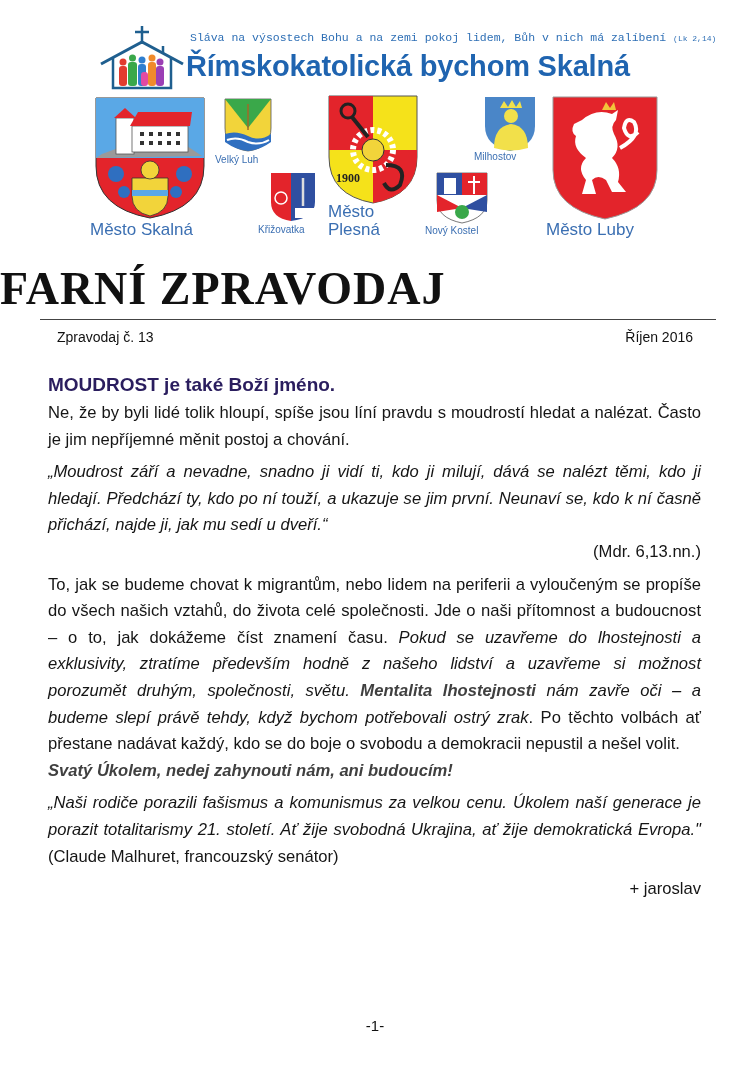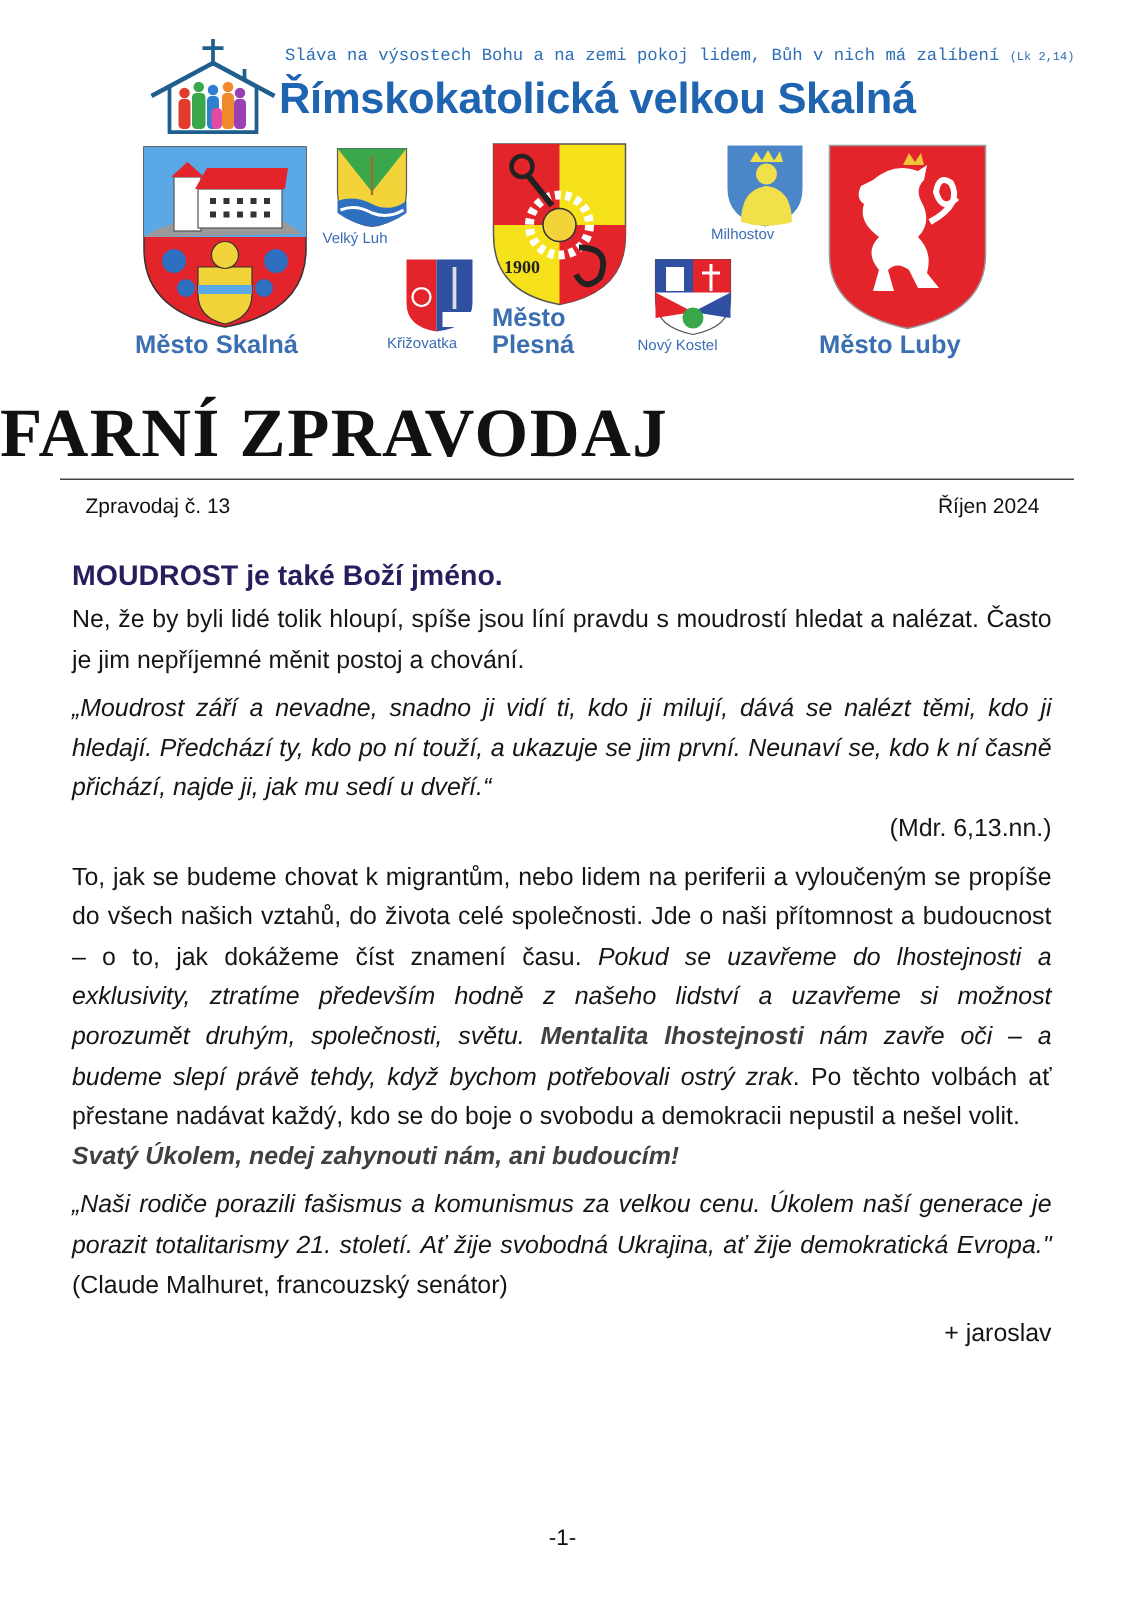--- a/index.html
+++ b/index.html
@@ -5,21 +5,21 @@
   html, body { margin:0; padding:0; background:#ffffff; }
   body { width:750px; height:1065px; position:relative; overflow:hidden; font-family:"Liberation Sans", sans-serif; color:#111; }
   .abs { position:absolute; }
 
   
   .motto { left:190px; top:31px; font-size:11.5px; color:#2e6fb5; white-space:nowrap;font-family:Liberation Mono, monospace; }
   .motto small { font-size:8px; }
   .parish { left:186px; top:50px; font-size:29px; font-weight:bold; color:#1f64b0; white-space:nowrap; letter-spacing:-0.2px; }
 
   .town-label { color:#3b6fb2; white-space:nowrap; line-height:1.05; }
-  .lbl-lg { font-size:17px;font-weight:bold; }
+  .lbl-lg { font-size:17px; }
   .lbl-sm { font-size:10px; }
 
   
   .title { left:0; width:750px; top:262px; text-align:left; font-family:"Liberation Serif", serif; font-weight:bold; font-size:46px; letter-spacing:1px; color:#111; }
   .rule { left:40px; width:676px; top:319px; height:1px; background:#444; }
   .issue { left:57px; top:329px; font-size:14px; }
   .date { right:57px; top:329px; font-size:14px; }
 
   
   .body { left:48px; width:653px; top:372px; font-family:"Liberation Sans Narrow","Liberation Sans", sans-serif; font-size:16.6px; line-height:26.6px; color:#151515; }
@@ -52,21 +52,21 @@
     <circle cx="45" cy="36" r="3.5" fill="#2f7fd0"></circle>
     <circle cx="55" cy="34" r="3.5" fill="#f08a2c"></circle>
     <circle cx="63" cy="38" r="3.5" fill="#9b3fb5"></circle>
   </svg>
 </div>
 
 <div class="abs motto">
   <span>Sláva na výsostech Bohu a na zemi pokoj lidem, Bůh v nich má zalíbení</span>
   <small>(Lk 2,14)</small>
 </div>
-<div class="abs parish">Římskokatolická velkou Skalná</div>
+<div class="abs parish">Římskokatolická bychom Skalná</div>
 
 <div class="abs" style="left:94px; top:96px; width:112px; height:124px;">
   <svg width="112" height="124" viewBox="0 0 112 124">
     <path d="M2,2 H110 V70 Q110,112 56,122 Q2,112 2,70 Z" fill="#e3242b" stroke="#333" stroke-width="1"></path>
     <path d="M2,2 H110 V62 H2 Z" fill="#5aa8e6"></path>
     <path d="M8,58 L30,50 L60,54 L90,48 L108,60 L2,62 Z" fill="#9a9a9a"></path>
     <rect x="22" y="22" width="18" height="36" fill="#fff" stroke="#555" stroke-width="0.8"></rect>
     <polygon points="20,22 31,12 42,22" fill="#e3242b"></polygon>
     <rect x="38" y="30" width="56" height="26" fill="#fff" stroke="#555" stroke-width="0.8"></rect>
     <polygon points="36,30 44,16 98,16 96,30" fill="#e3242b"></polygon>
@@ -164,21 +164,21 @@
     <path d="M30,24 Q44,12 60,18 L66,14 L64,24 Q58,30 62,38 Q70,52 60,62 Q70,72 66,86 L74,96 L60,96 L54,84 Q46,78 40,84 L44,98 L30,98 L34,84 Q24,72 34,62 Q20,52 24,40 Q18,36 22,28 Z" fill="#fff"></path>
     <path d="M68,52 Q90,40 82,26 Q74,20 72,32 Q76,46 86,36" fill="none" stroke="#fff" stroke-width="4"></path>
     <polygon points="50,14 54,6 58,12 62,6 64,14" fill="#f2c43a"></polygon>
   </svg>
 </div>
 <div class="abs town-label lbl-lg" style="left:546px; top:221px; width:118px;">Město Luby</div>
 
 <div class="abs title">FARNÍ ZPRAVODAJ</div>
 <div class="abs rule"></div>
 <div class="abs issue">Zpravodaj č. 13</div>
-<div class="abs date">Říjen 2024</div>
+<div class="abs date">Říjen 2016</div>
 
 <div class="abs body">
   <p class="h1">MOUDROST je také Boží jméno.</p>
   <p>Ne, že by byli lidé tolik hloupí, spíše jsou líní pravdu s moudrostí hledat a nalézat. Často je jim nepříjemné měnit postoj a chování.</p>
   <p class="it gap">„Moudrost září a nevadne, snadno ji vidí ti, kdo ji milují, dává se nalézt těmi, kdo ji hledají. Předchází ty, kdo po ní touží, a ukazuje se jim první. Neunaví se, kdo k ní časně přichází, najde ji, jak mu sedí u dveří.“</p>
   <p class="right">(Mdr. 6,13.nn.)</p>
   <p class="gap">
     <span>To, jak se budeme chovat k migrantům, nebo lidem na periferii a vyloučeným se propíše do všech našich vztahů, do života celé společnosti. Jde o naši přítomnost a budoucnost – o to, jak dokážeme číst znamení času. </span><span class="it">Pokud se uzavřeme do lhostejnosti a exklusivity, ztratíme především hodně z našeho lidství a uzavřeme si možnost porozumět druhým, společnosti, světu. </span><span class="hl">Mentalita lhostejnosti</span><span class="it"> nám zavře oči – a budeme slepí právě tehdy, když bychom potřebovali ostrý zrak</span><span>. Po těchto volbách ať přestane nadávat každý, kdo se do boje o svobodu a demokracii nepustil a nešel volit.</span>
     <span class="hl" style="display:block;">Svatý Úkolem, nedej zahynouti nám, ani budoucím!</span>
   </p>

